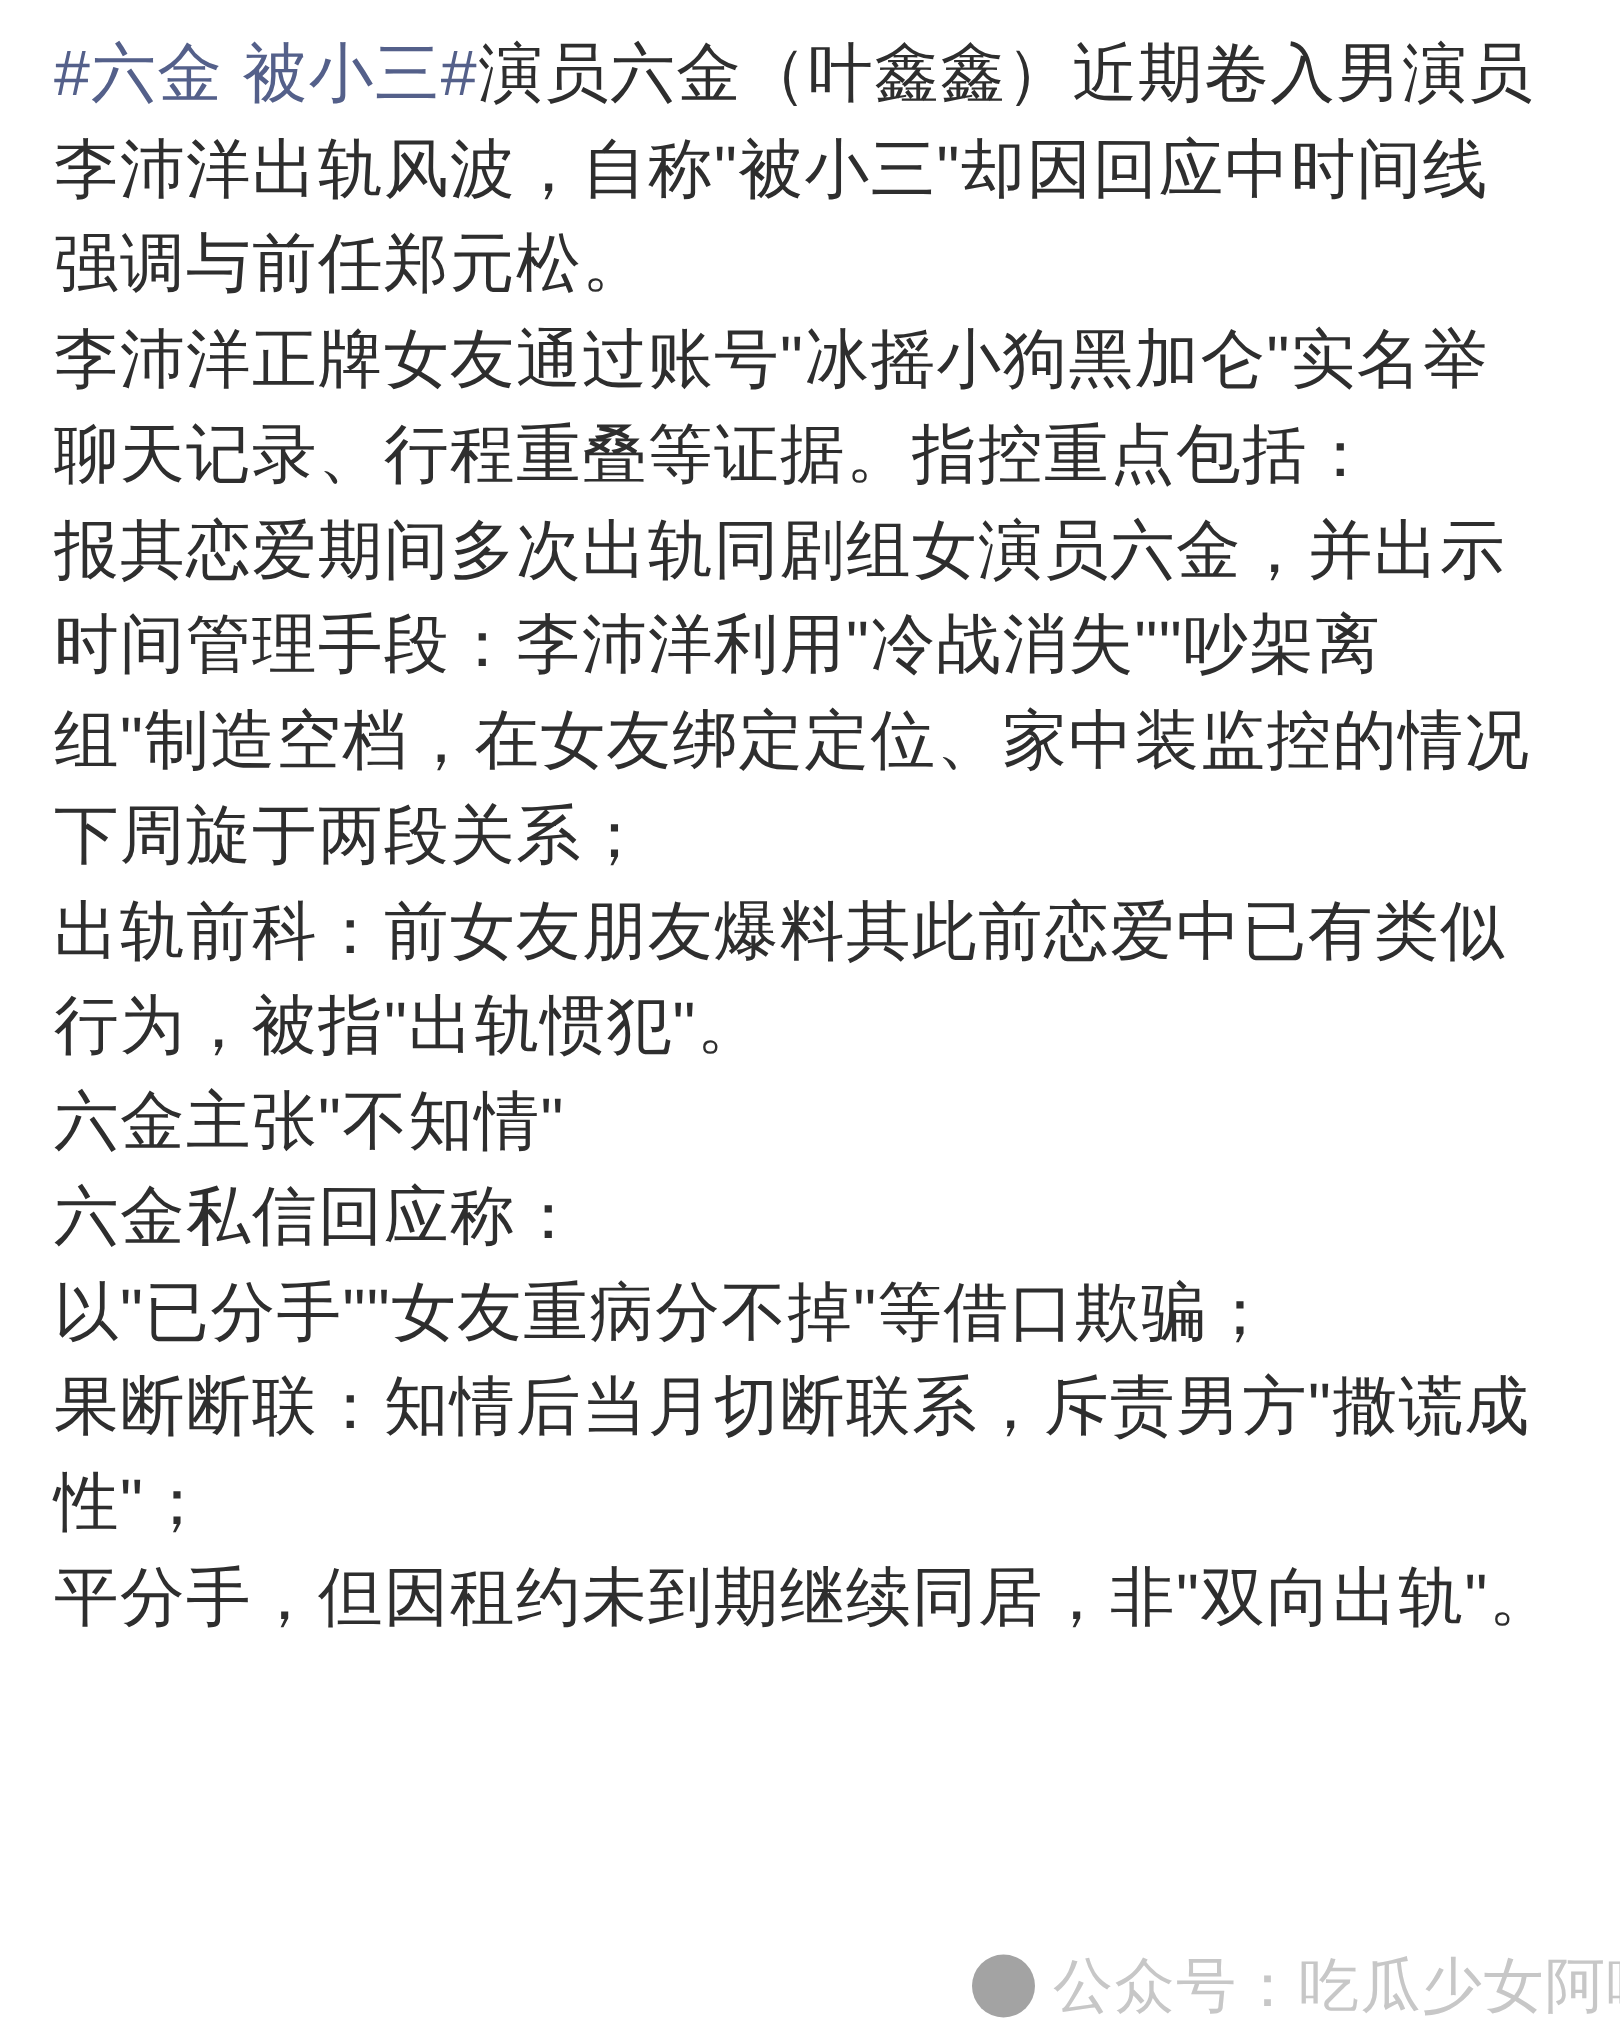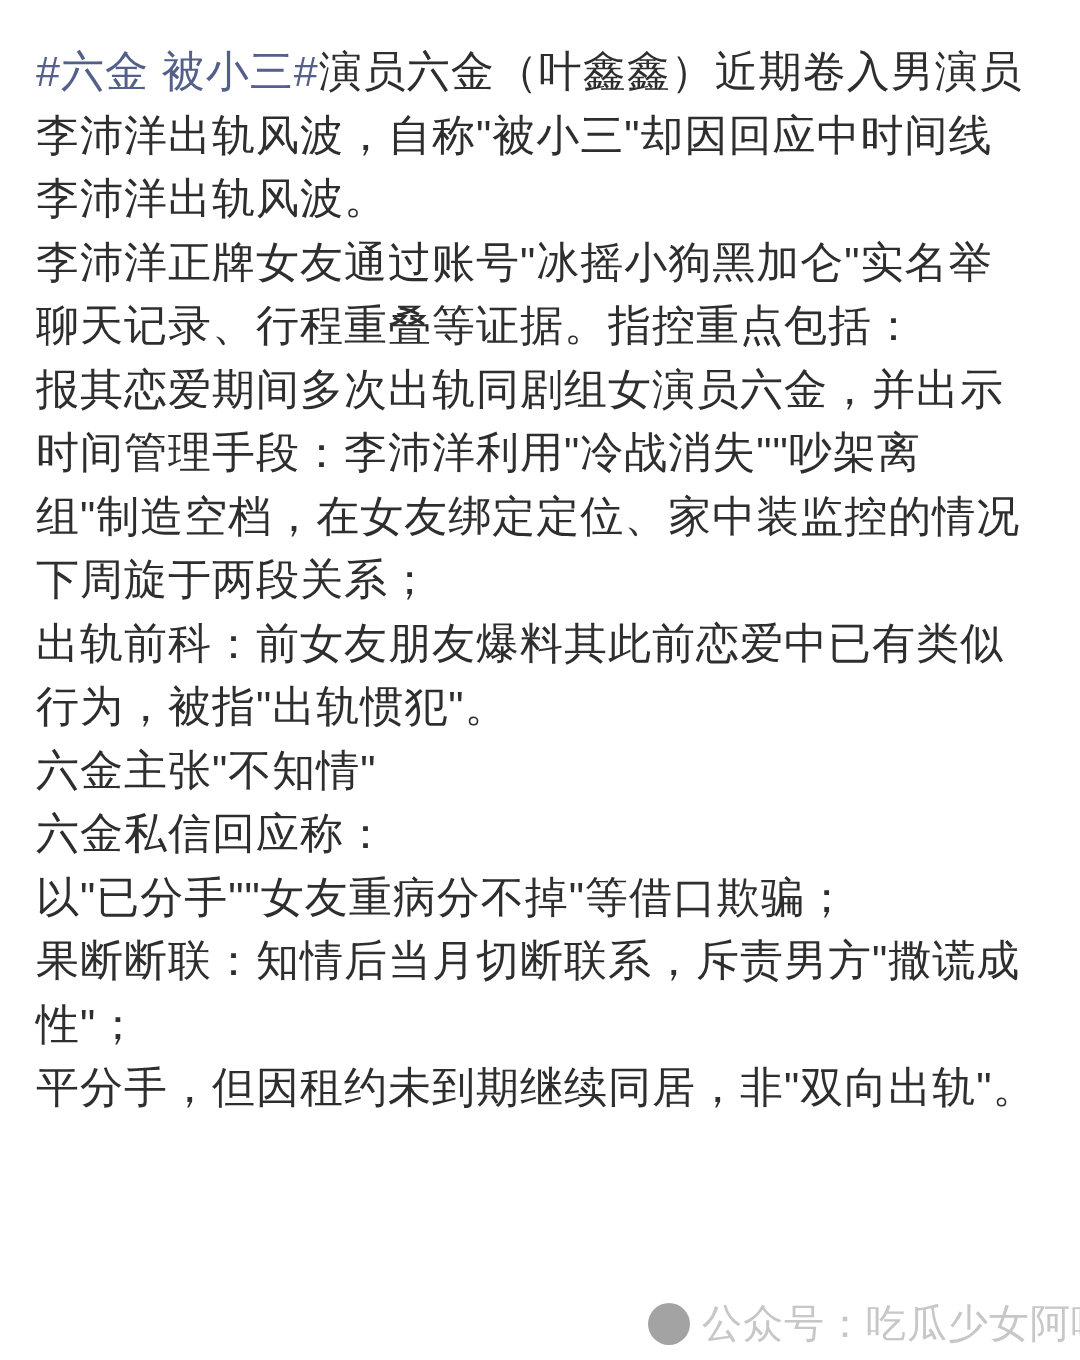--- a/index.html
+++ b/index.html
@@ -19,21 +19,20 @@
   }
   .article {
     position: relative;
     z-index: 1;
     padding: 18px 36px 0 36px;
     font-size: 43px;
     line-height: 63.5px;
     letter-spacing: 1px;
     color: var(--text);
     white-space: nowrap;
-    margin-top: 22px;
   }
   .line { height: 63.5px; }
   .hashtag { color: var(--hashtag); }
   .watermark {
     position: absolute;
     left: 648px;
     top: 1296px;
     z-index: 0;
     display: flex;
     align-items: center;
@@ -52,21 +51,21 @@
     letter-spacing: 1px;
     color: var(--watermark-text);
   }
 </style>
 </head>
 <body>
 
 <main class="article" id="article">
     <div class="line"><span class="hashtag">#六金 被小三#</span><span>演员六金（叶鑫鑫）近期卷入男演员</span></div>
     <div class="line"><span>李沛洋出轨风波，自称"被小三"却因回应中时间线</span></div>
-    <div class="line"><span>李沛洋出轨风波。</span></div>
+    <div class="line"><span>强调与前任郑元松。</span></div>
     <div class="line"><span>李沛洋正牌女友通过账号"冰摇小狗黑加仑"实名举</span></div>
     <div class="line"><span>聊天记录、行程重叠等证据。指控重点包括：</span></div>
     <div class="line"><span>报其恋爱期间多次出轨同剧组女演员六金，并出示</span></div>
     <div class="line"><span>时间管理手段：李沛洋利用"冷战消失""吵架离</span></div>
     <div class="line"><span>组"制造空档，在女友绑定定位、家中装监控的情况</span></div>
     <div class="line"><span>下周旋于两段关系；</span></div>
     <div class="line"><span>出轨前科：前女友朋友爆料其此前恋爱中已有类似</span></div>
     <div class="line"><span>行为，被指"出轨惯犯"。</span></div>
     <div class="line"><span>六金主张"不知情"</span></div>
     <div class="line"><span>六金私信回应称：</span></div>

